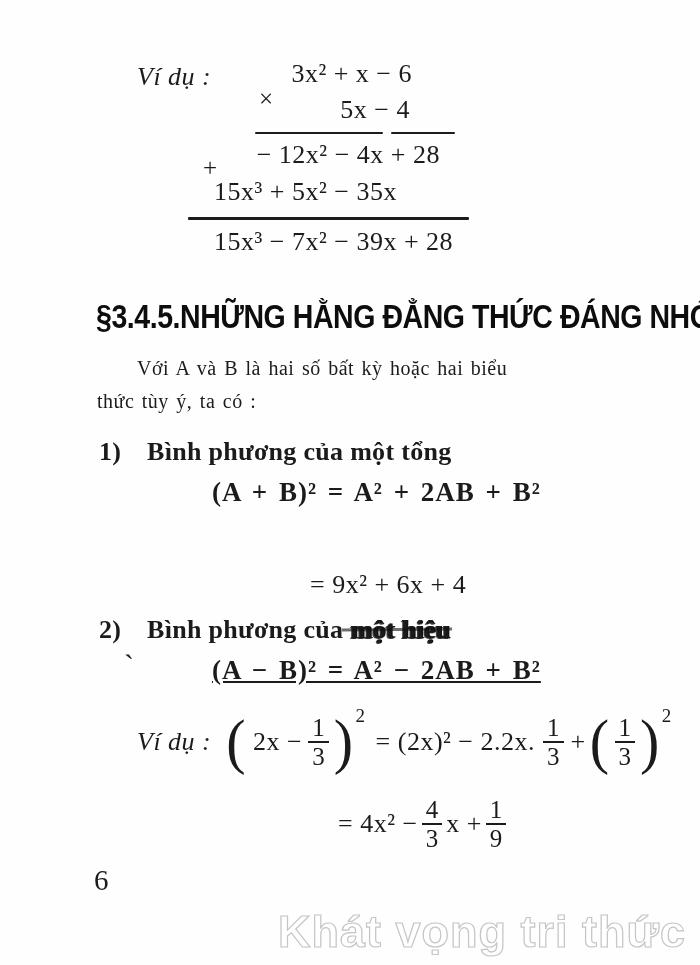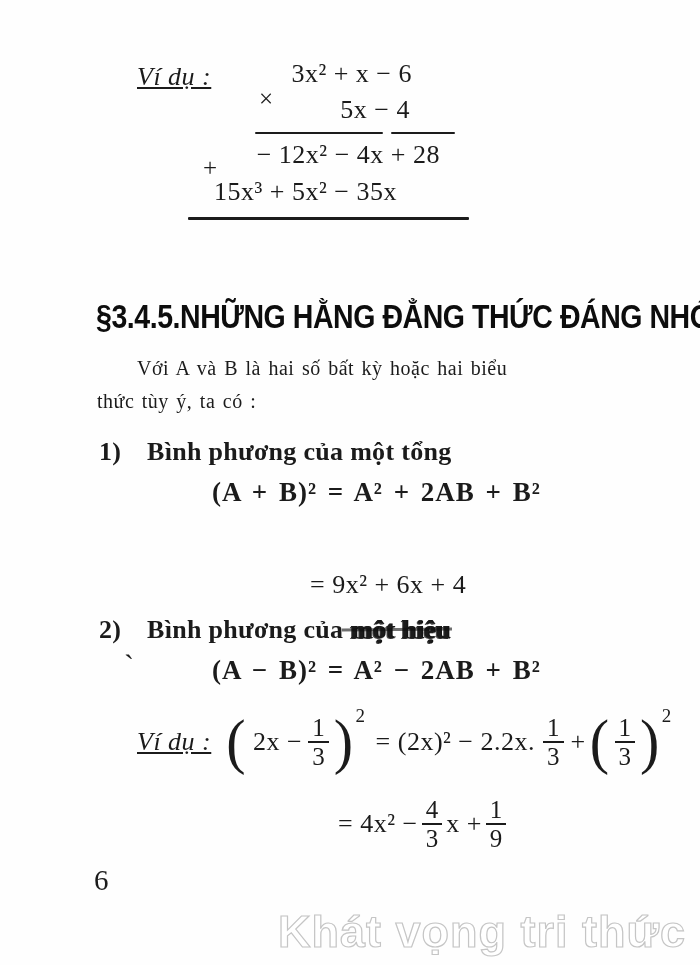--- a/index.html
+++ b/index.html
@@ -5,21 +5,21 @@
   html,body { margin:0; padding:0; background:#e8e8e8; }
   .page {
     position:relative; width:700px; height:965px; margin:0 auto;
     background:#fefefe; overflow:hidden;
     font-family:"Liberation Serif","DejaVu Serif",serif;
     color:#1b1b1b;
   }
   .abs { position:absolute; white-space:nowrap; line-height:1.12; }
   .math { font-size:26px; letter-spacing:0.5px; }
   .r-right { text-align:right; }
-  .italic { font-style:italic;text-decoration:underline; }
+  .italic { font-style:italic; }
   .sign { font-size:25px; }
   .hrule { position:absolute; background:#1c1c1c; border-radius:1px; }
 
   .heading {
     position:absolute; left:96px; top:297px; white-space:nowrap;
     font-family:"Liberation Sans","DejaVu Sans",sans-serif;
     font-weight:700; font-size:31px; letter-spacing:-0.5px;
     transform:scale(0.92,1.1); transform-origin:left top; color:#0d0d0d;
   }
   .intro { font-size:20px; letter-spacing:0.5px; word-spacing:2px; }
@@ -56,38 +56,39 @@
   <div class="abs math italic" style="left:137px; top:62px;">Ví dụ :</div>
   <div class="abs math r-right" style="right:288px; top:59px;">3x² + x − 6</div>
   <div class="abs sign" style="left:259px; top:85px;">×</div>
   <div class="abs math r-right" style="right:290px; top:95px;">5x − 4</div>
   <div class="hrule" style="left:255px; top:132px; width:128px; height:2px;"></div>
   <div class="hrule" style="left:391px; top:132px; width:64px; height:2px;"></div>
   <div class="abs sign" style="left:203px; top:154px;">+</div>
   <div class="abs math r-right" style="right:260px; top:140px;">− 12x² − 4x + 28</div>
   <div class="abs math" style="left:214px; top:177px;">15x³ + 5x² − 35x</div>
   <div class="hrule" style="left:188px; top:217px; width:281px; height:3px;"></div>
+  <div class="abs math" style="left:214px; top:227px;">15x³ − 7x² − 39x + 28</div>
 
   <div class="heading">§3.4.5.NHỮNG HẰNG ĐẲNG THỨC ĐÁNG NHỚ</div>
 
   <div class="abs intro" style="left:137px; top:357px;">Với A và B là hai số bất kỳ hoặc hai biểu</div>
   <div class="abs intro" style="left:97px; top:390px;">thức tùy ý, ta có :</div>
 
   <div class="abs item-title" style="left:99px; top:437px;">1)</div>
   <div class="abs item-title" style="left:147px; top:437px;">Bình phương của một tổng</div>
   <div class="abs formula" style="left:212px; top:477px;">(A + B)² = A² + 2AB + B²</div>
   <div class="abs math" style="left:310px; top:570px;">= 9x² + 6x + 4</div>
 
   <div class="abs item-title" style="left:99px; top:615px;">2)</div>
   <div class="abs item-title" style="left:147px; top:615px;">
     <span>Bình phương của</span>
     <span class="smudge">một hiệu</span>
   </div>
   <div class="abs" style="left:124px; top:648px; font-size:30px;">`</div>
-  <div class="abs formula" style="left:212px; top:655px;">(A − B)² = A² − 2AB + B²</div>
+  <div class="abs formula" style="left:212px; top:655px;text-decoration:underline;">(A − B)² = A² − 2AB + B²</div>
 
   <div class="exflex math" style="left:137px; top:697px; height:90px;">
     <span class="italic" style="margin-right:14px;">Ví dụ :</span>
     <span class="bigp">(</span>
     <span style="margin:0 2px 0 6px;text-align:right;">2x −</span>
     <span class="frac">
       <span class="num">1</span>
       <span class="den">3</span>
     </span>
     <span class="bigp">)</span>

